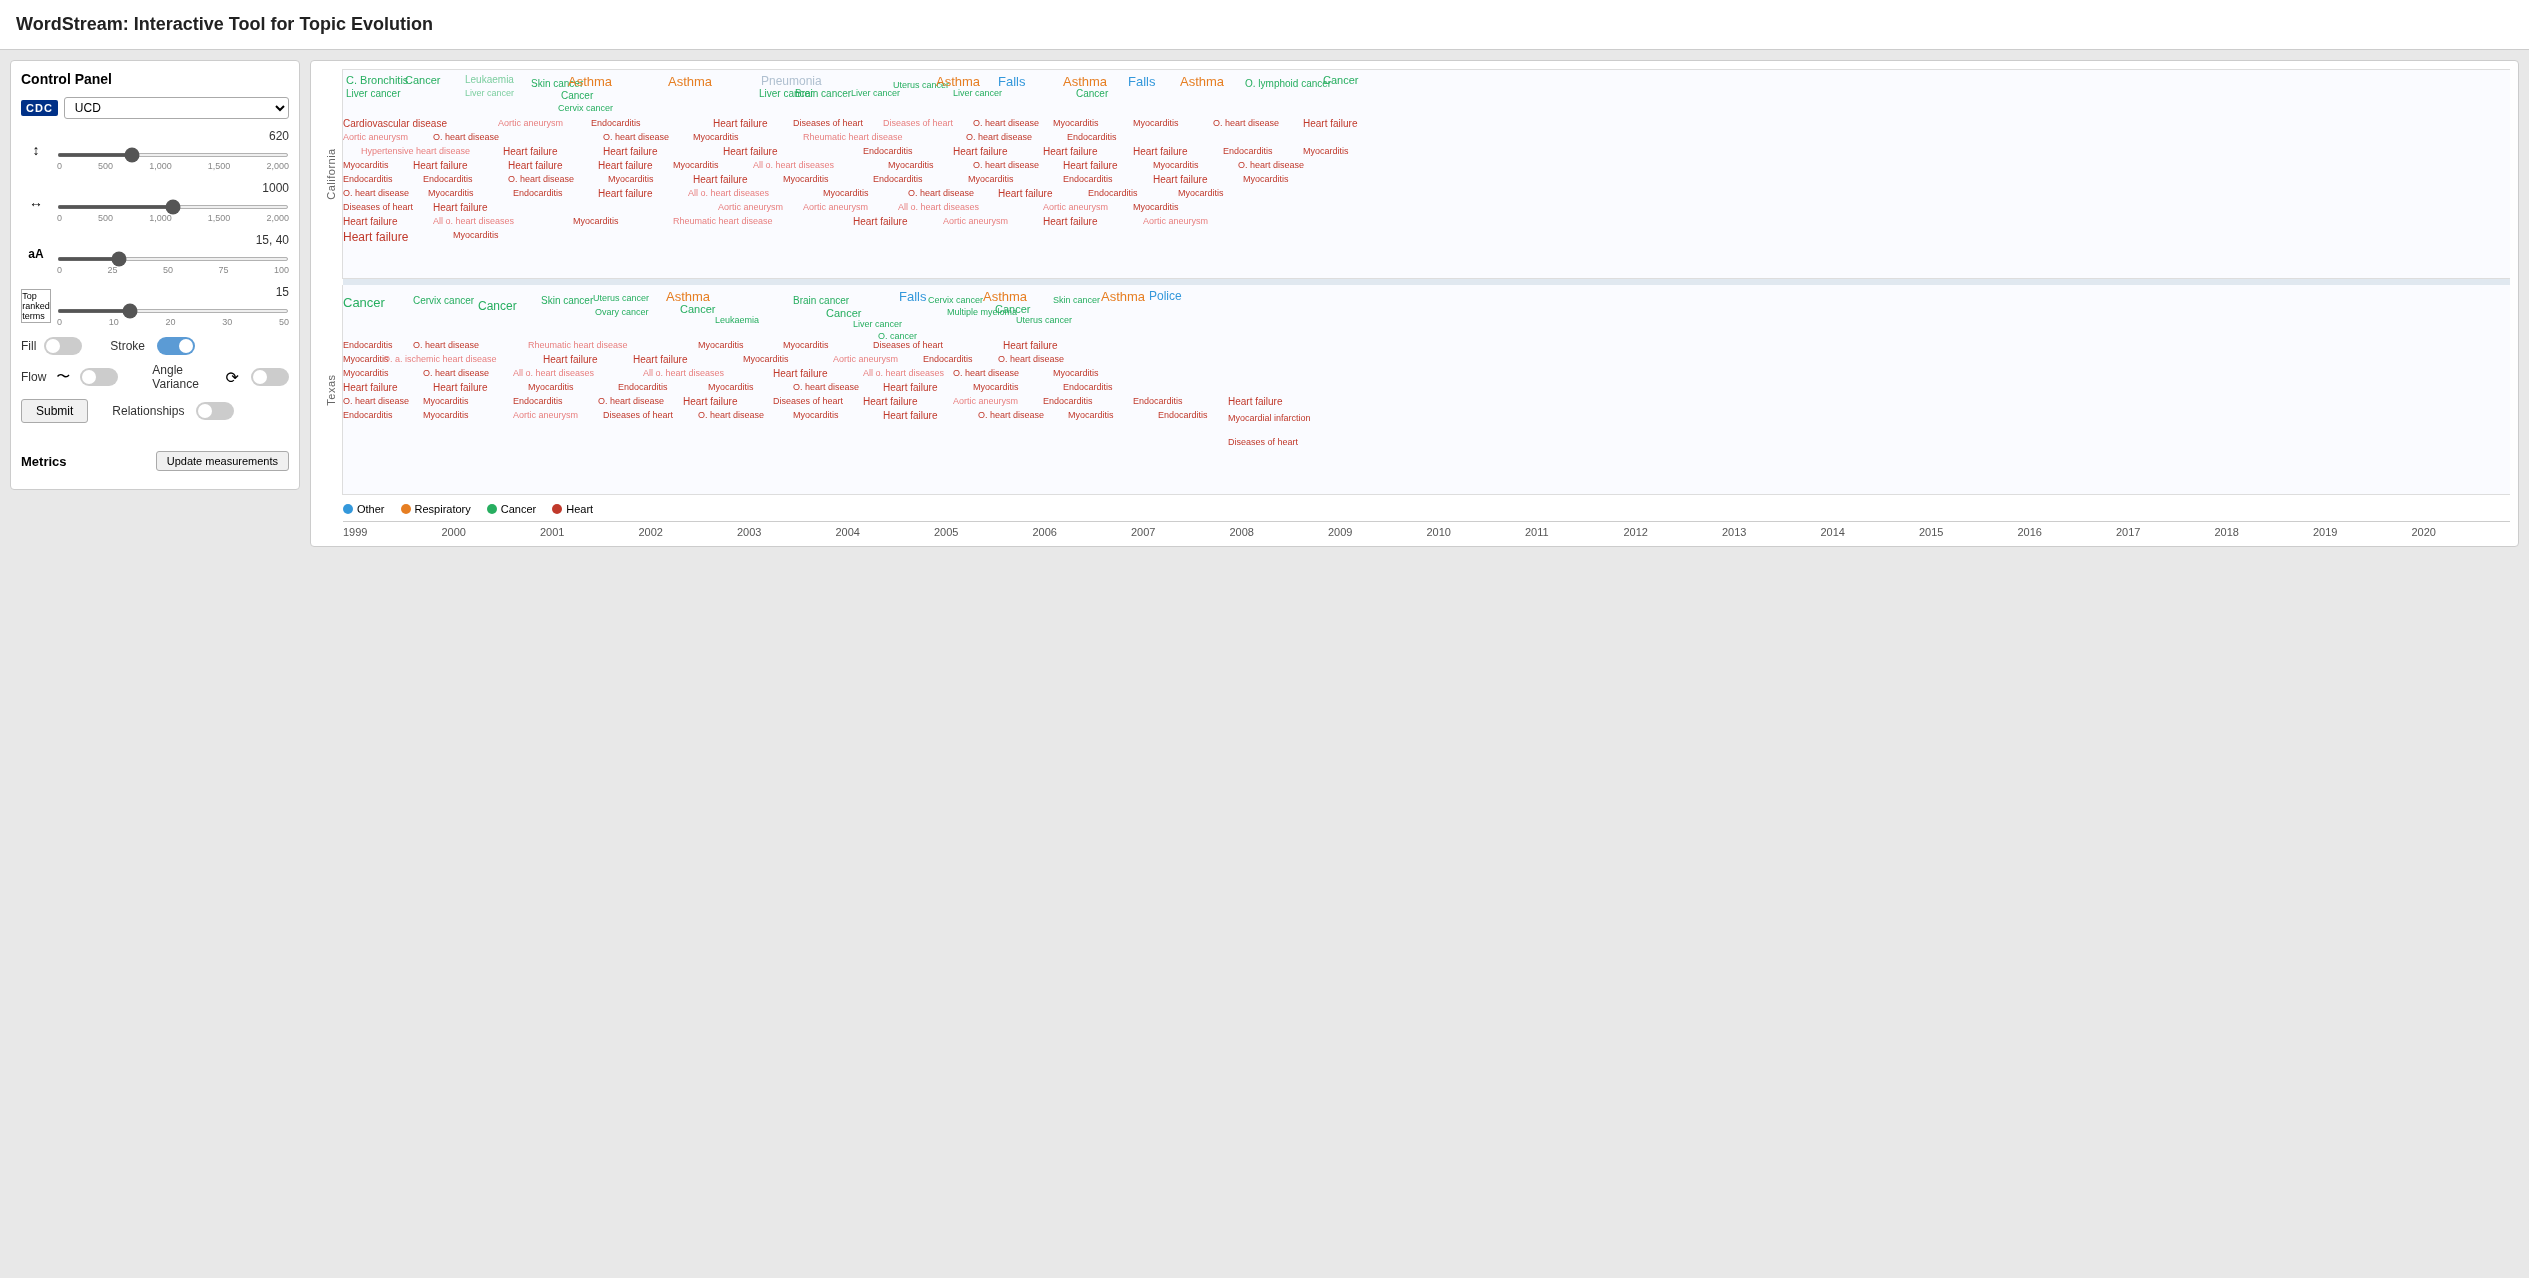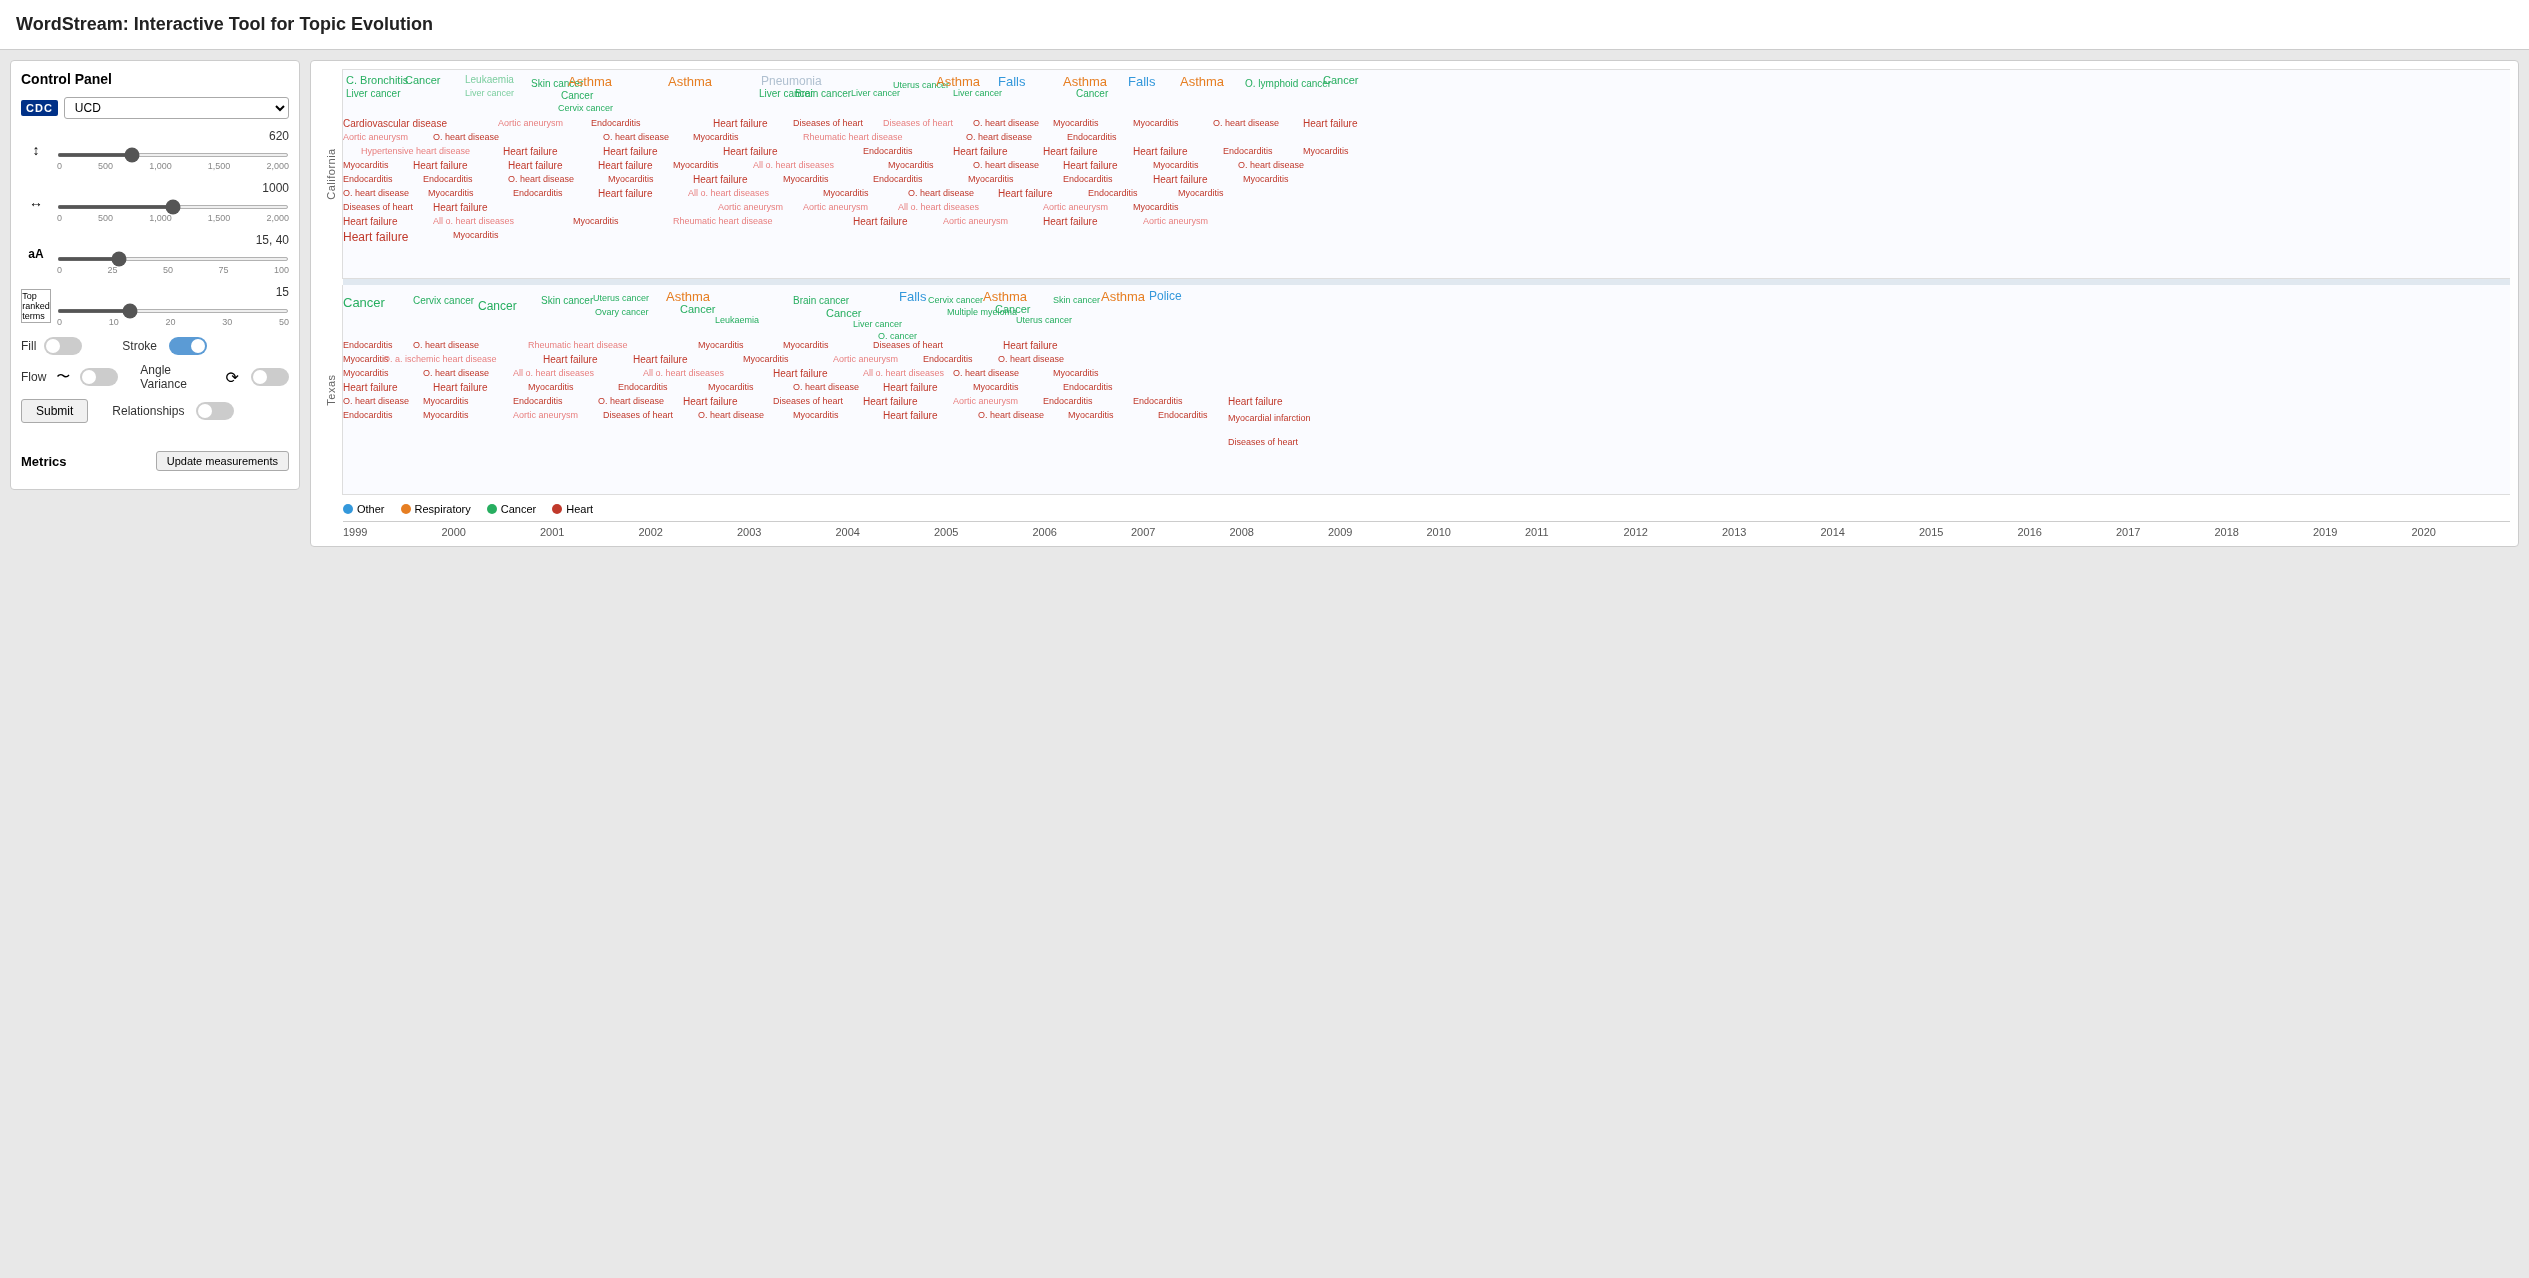--- a/index.html
+++ b/index.html
@@ -319,33 +319,33 @@
             <span>50</span>
         </div>
       </div>
     </div>
 
     <div class="fill-stroke-row">
       <span class="control-label">Fill</span>
       <div class="toggle-switch">
         <div class="toggle-knob"></div>
       </div>
-      <span class="control-label" style="margin-left:32px;">Stroke</span>
+      <span class="control-label" style="margin-left:20px;">Stroke</span>
       <div class="toggle-switch on" style="margin-left:4px;">
         <div class="toggle-knob"></div>
       </div>
     </div>
 
     <div class="flow-row">
       <span class="control-label">Flow</span>
       <span style="font-size:14px;margin:0 2px;">〜</span>
       <div class="toggle-switch">
         <div class="toggle-knob"></div>
       </div>
-      <span class="control-label" style="margin-left:14px;">Angle Variance</span>
+      <span class="control-label" style="margin-left:26px;">Angle Variance</span>
       <span style="font-size:16px;margin:0 2px;">⟳</span>
       <div class="toggle-switch" style="margin-left:2px;">
         <div class="toggle-knob"></div>
       </div>
     </div>
 
     <div class="relationships-row">
       <button class="submit-btn">Submit</button>
       <span class="control-label" style="margin-left:16px;">Relationships</span>
       <div class="toggle-switch" style="margin-left:4px;">

